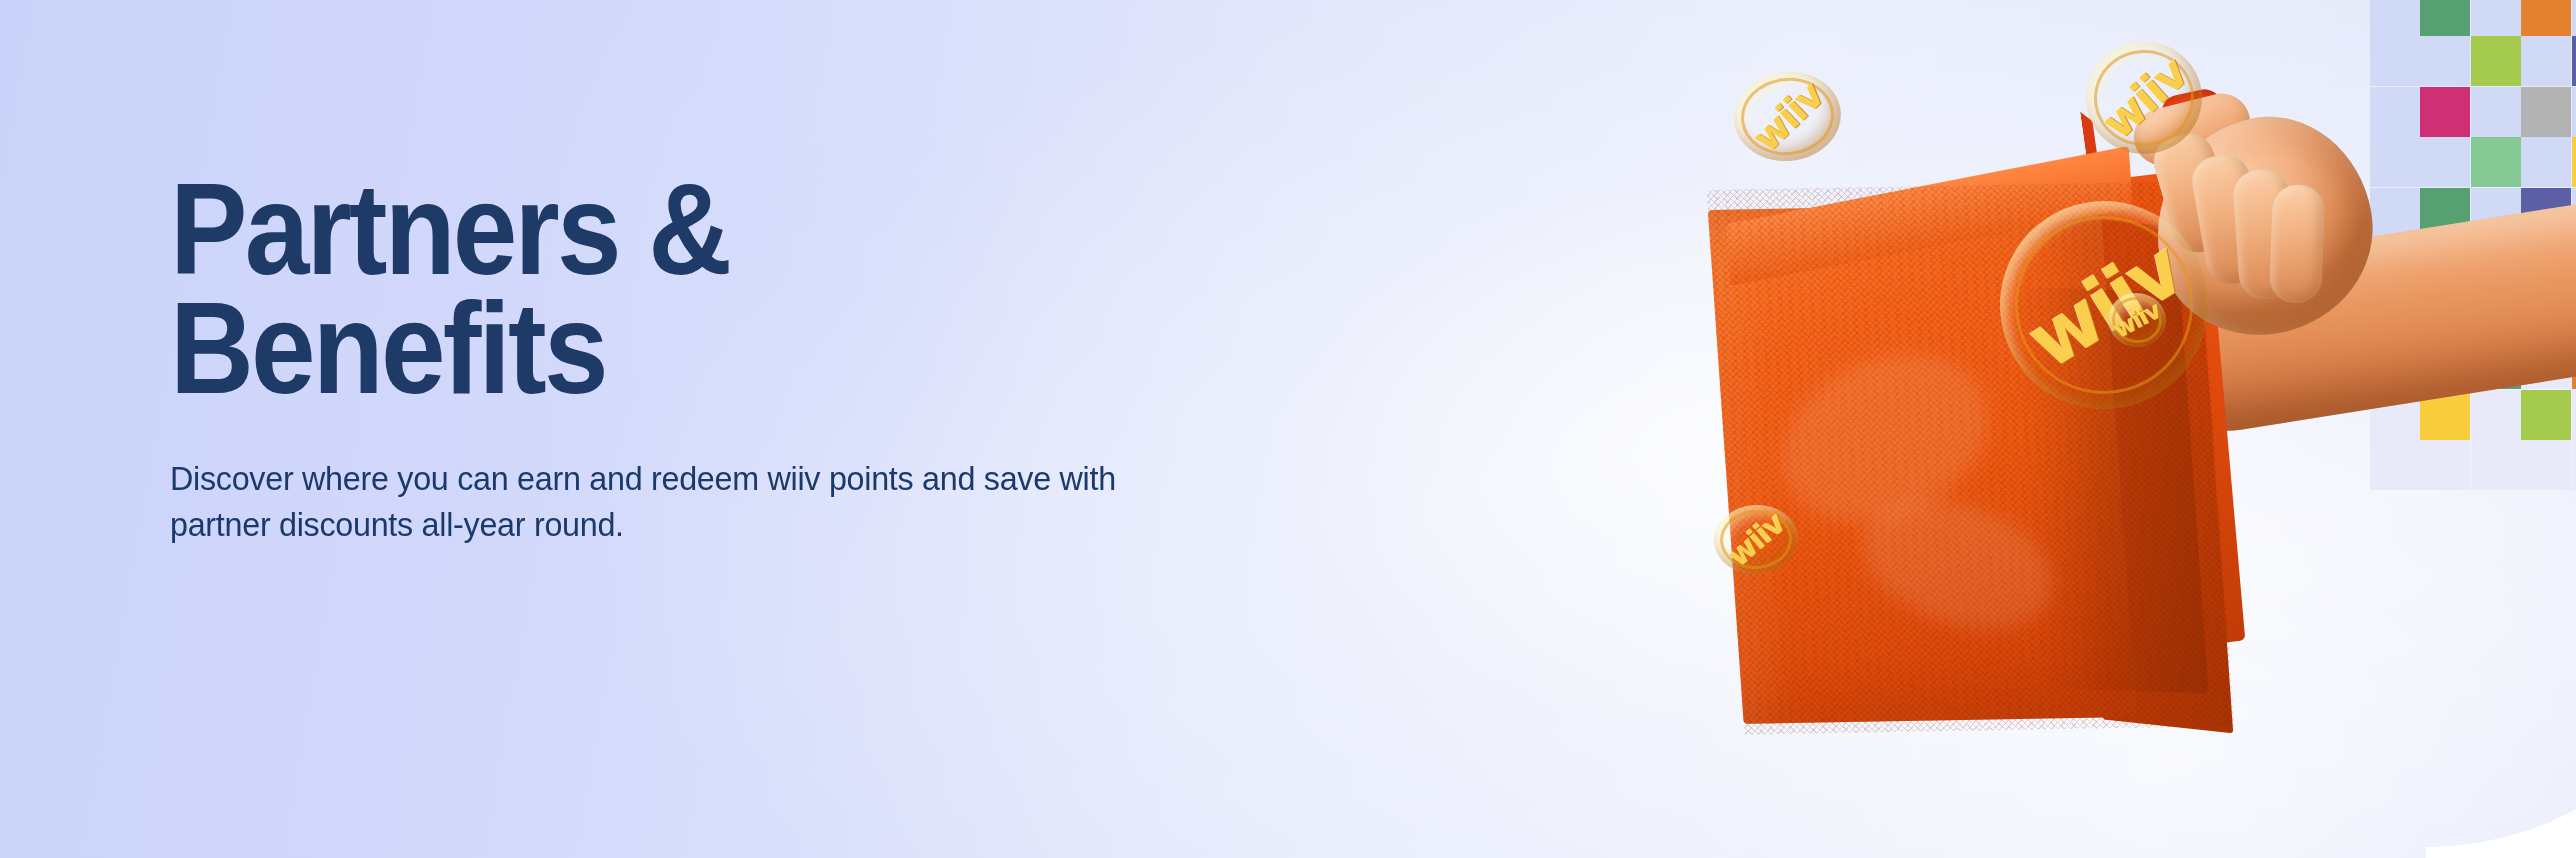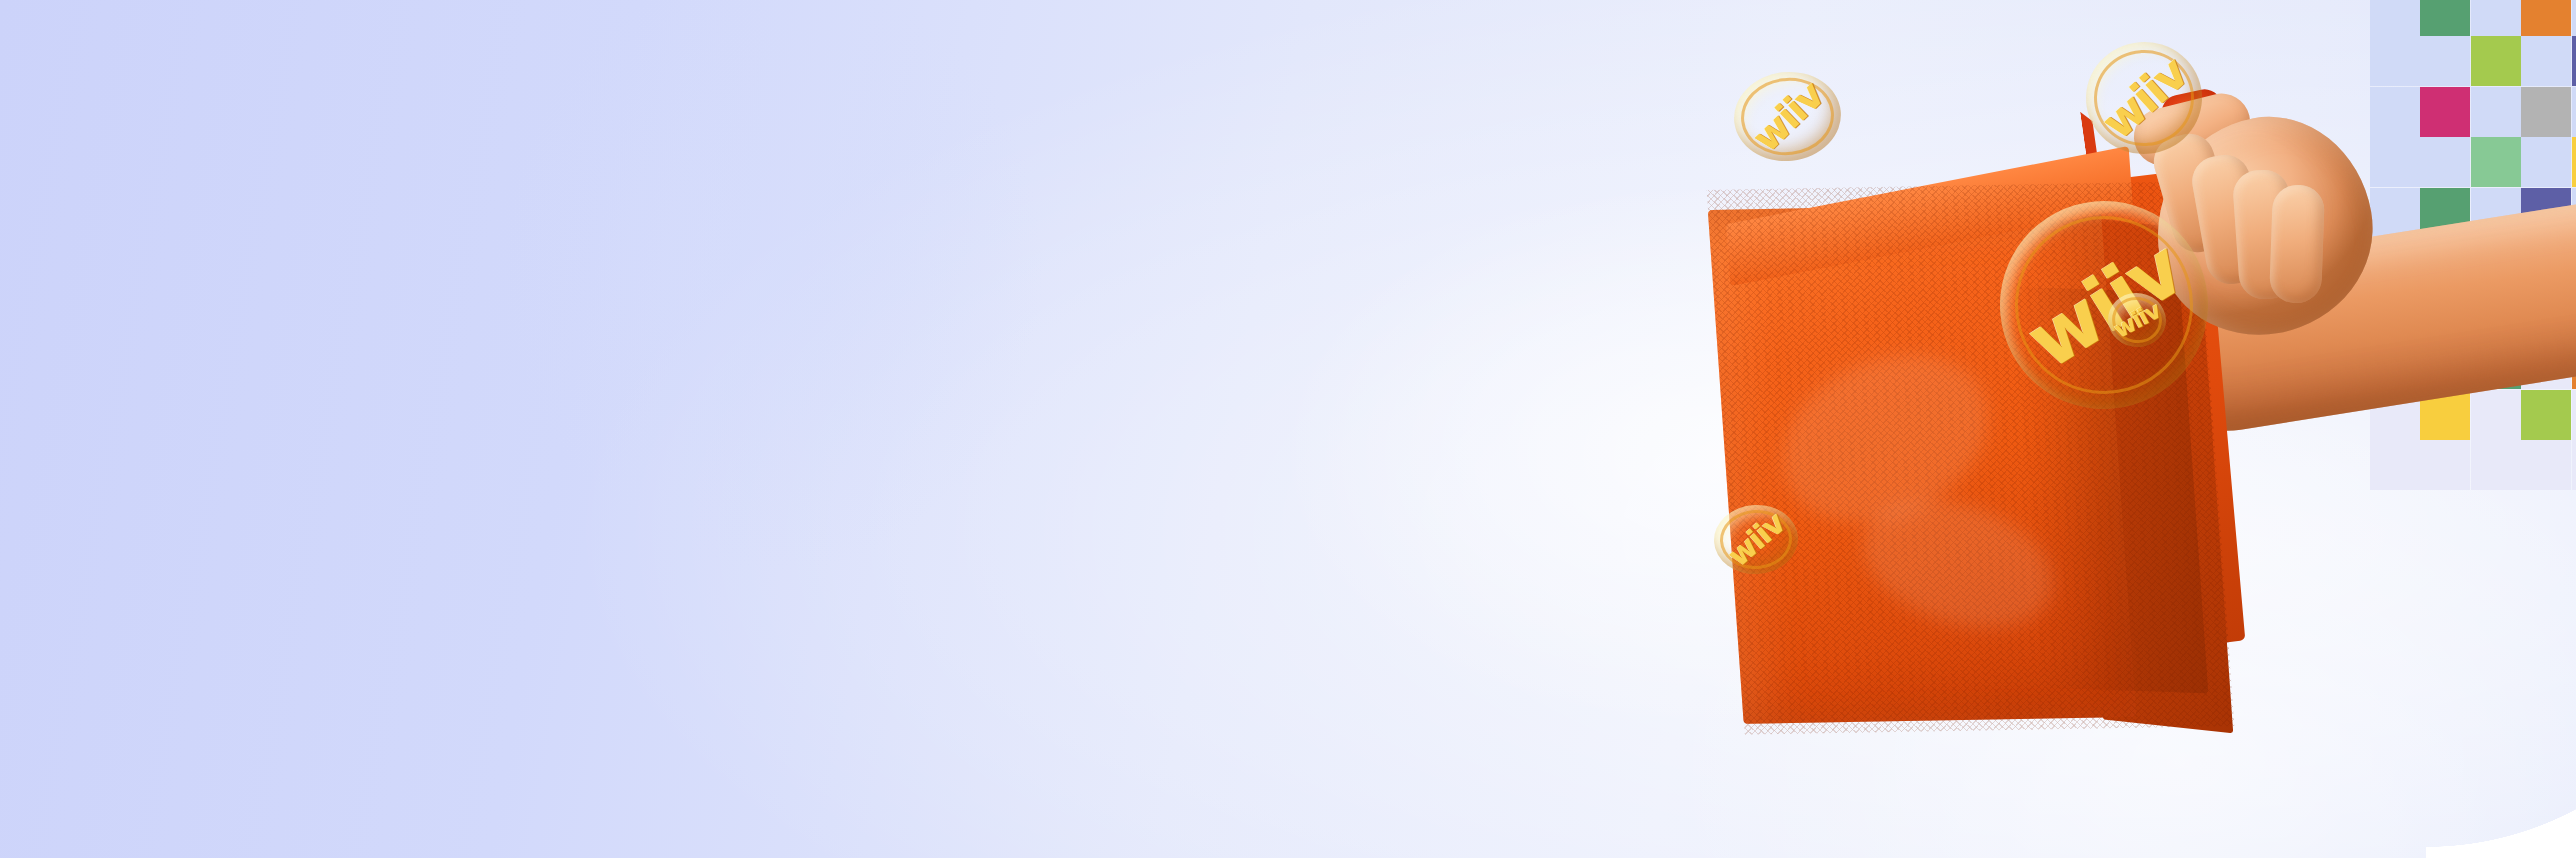--- a/index.html
+++ b/index.html
@@ -362,17 +362,22 @@
 
     <div class="coin" id="coin-low">
       <div class="disc"></div>
       <div class="edge"></div>
       <div class="rim"></div>
       <div class="wiiv">wiiv</div>
     </div>
 
   </div>
 
+  <div class="copy">
+    <h1 class="headline">Partners &amp;
+Benefits</h1>
+    <p class="subhead">Discover where you can earn and redeem wiiv points and save with partner discounts all-year round.</p>
+  </div>
 
   <div class="corner-mask"></div>
 
 </div>
 
 
 </body></html>

